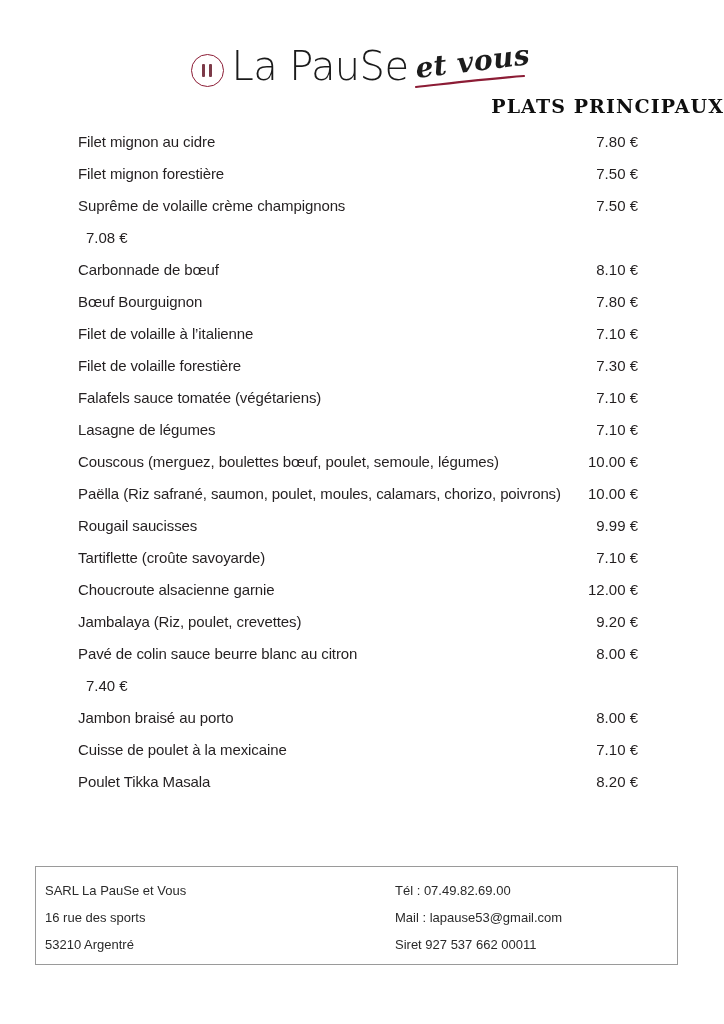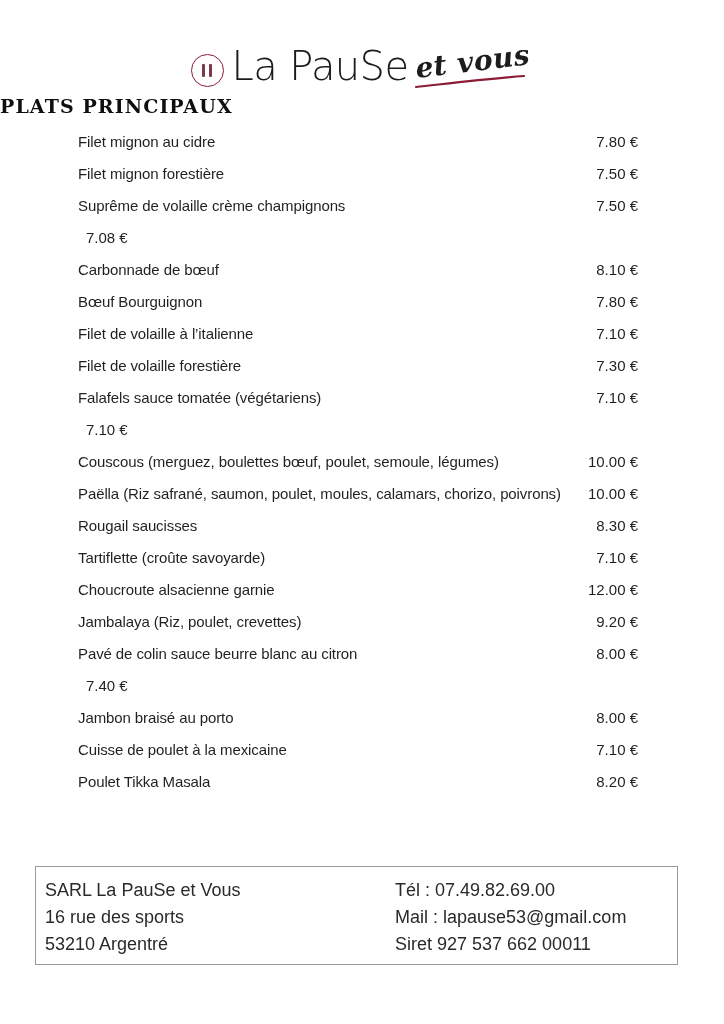--- a/index.html
+++ b/index.html
@@ -89,21 +89,21 @@
     height: 14px;
     overflow: visible;
   }
 
   
   .section-title {
     position: absolute;
     left: 0;
     top: 95px;
     width: 724px;
-    text-align: left;
+    text-align: right;
     font-family: "DejaVu Serif", serif;
     font-weight: bold;
     font-size: 19px;
     letter-spacing: 1.1px;
     color: #0f0f0f;
   }
 
   
   .menu {
     position: absolute;
@@ -138,21 +138,21 @@
     left: 35px;
     top: 866px;
     width: 643px;
     height: 99px;
     border: 1px solid #9a9a9a;
     box-sizing: border-box;
     display: flex;
   }
   .footer-col {
     padding-top: 10px;
-    font-size: 18px;
+    font-size: 13px;
     color: #2a2a2a;
   }
   .footer-col.left { width: 350px; padding-left: 9px; }
   .footer-col.right { padding-left: 0px; }
   .footer-line {
     height: 27px;
     line-height: 27px;
     white-space: nowrap;
   }
 </style>
@@ -207,33 +207,34 @@
     </div>
     <div class="menu-row">
       <span class="item-name">Filet de volaille forestière</span>
       <span class="item-price">7.30 €</span>
     </div>
     <div class="menu-row">
       <span class="item-name">Falafels sauce tomatée (végétariens)</span>
       <span class="item-price">7.10 €</span>
     </div>
     <div class="menu-row">
+      <span class="item-name">Lasagne de légumes</span>
       <span class="item-price">7.10 €</span>
     </div>
     <div class="menu-row">
       <span class="item-name">Couscous (merguez, boulettes bœuf, poulet, semoule, légumes)</span>
       <span class="item-price">10.00 €</span>
     </div>
     <div class="menu-row">
       <span class="item-name">Paëlla (Riz safrané, saumon, poulet, moules, calamars, chorizo, poivrons)</span>
       <span class="item-price">10.00 €</span>
     </div>
     <div class="menu-row">
       <span class="item-name">Rougail saucisses</span>
-      <span class="item-price">8.30 €</span>
+      <span class="item-price">9.99 €</span>
     </div>
     <div class="menu-row">
       <span class="item-name">Tartiflette (croûte savoyarde)</span>
       <span class="item-price">7.10 €</span>
     </div>
     <div class="menu-row">
       <span class="item-name">Choucroute alsacienne garnie</span>
       <span class="item-price">12.00 €</span>
     </div>
     <div class="menu-row">

